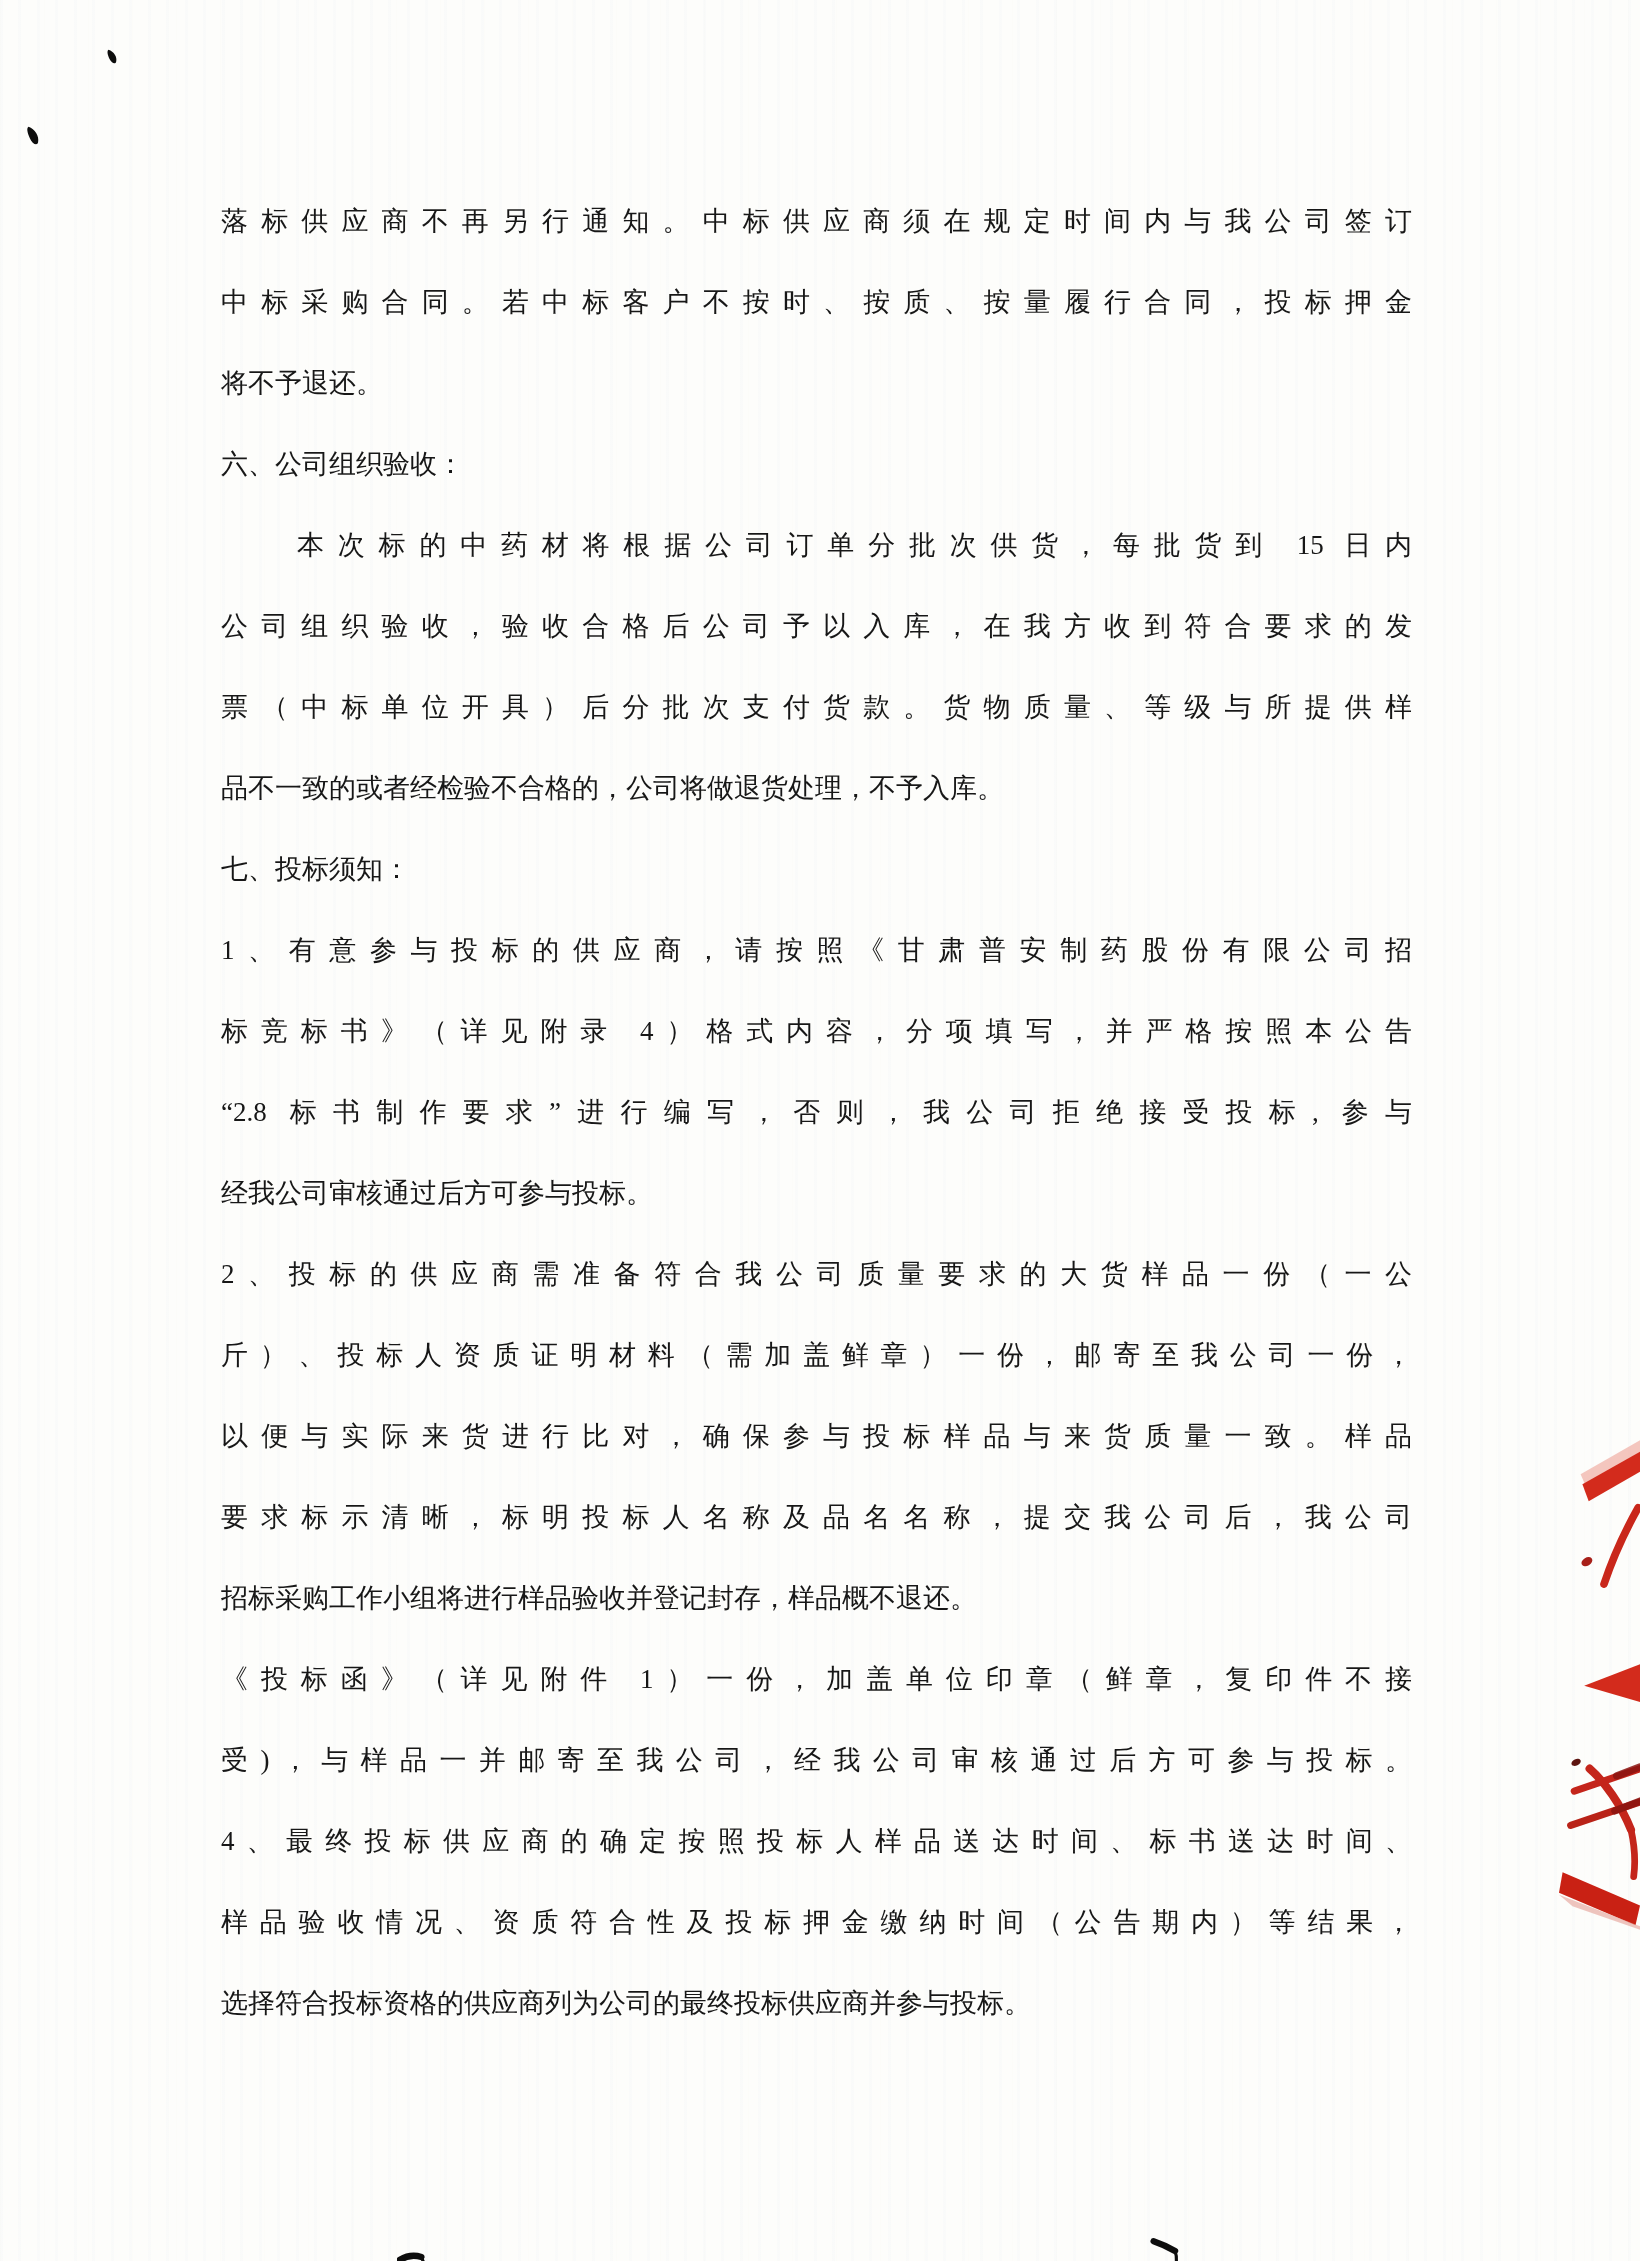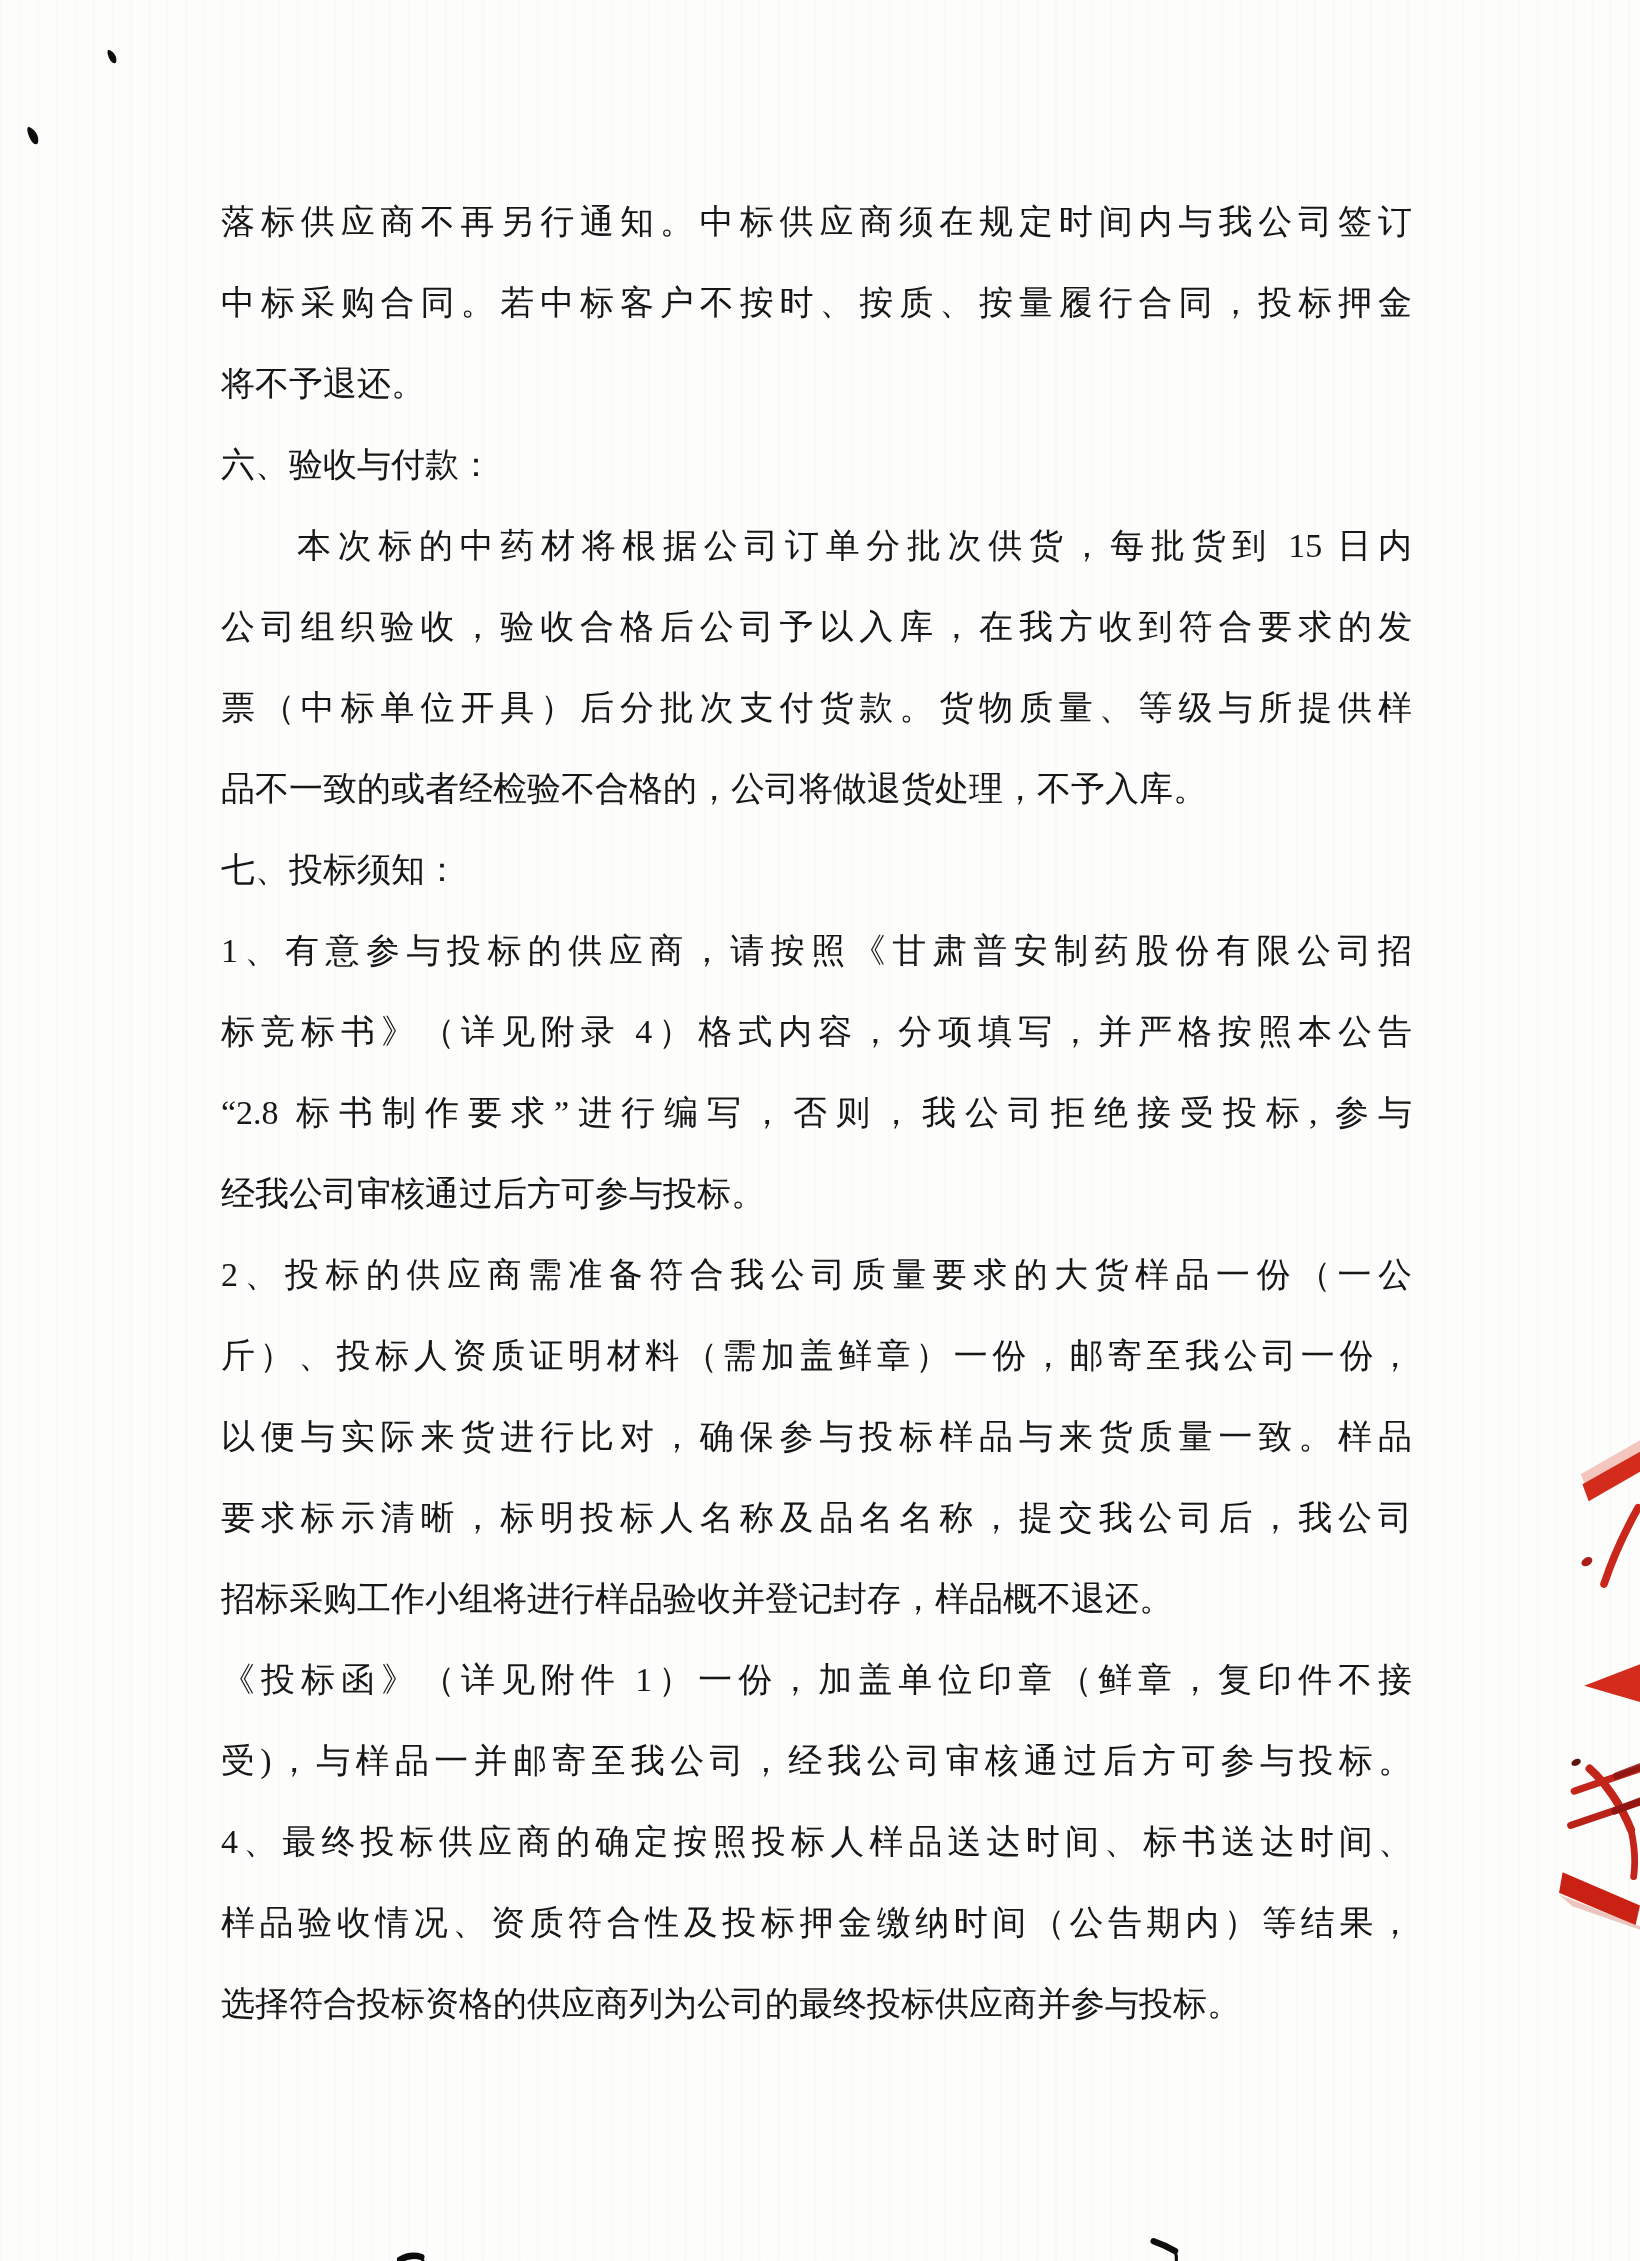--- a/index.html
+++ b/index.html
@@ -23,21 +23,21 @@
       repeating-linear-gradient(90deg,
         rgba(235,230,200,0.04) 0px, rgba(235,230,200,0.04) 1.4px,
         rgba(255,255,255,0) 1.4px, rgba(255,255,255,0) 44px);
   }
   .content{
     position:absolute;left:221px;top:181px;width:1191px;
   }
   .line{
     box-sizing:border-box;
     height:81px;line-height:81px;
-    font-size:34px;color:#171717;font-weight:500;
+    font-size:27px;color:#171717;font-weight:500;
     white-space:nowrap;overflow:visible;
     text-align:left;
   }
   .line.fill{
     white-space:normal;
     text-align:justify;
     text-align-last:justify;
     text-justify:inter-character;
     overflow:hidden;
   }
@@ -51,21 +51,21 @@
 </head>
 <body>
 
 <div class="page">
   <div class="texture"></div>
 
   <div class="content">
       <div class="line fill">落标供应商不再另行通知。中标供应商须在规定时间内与我公司签订</div>
       <div class="line fill">中标采购合同。若中标客户不按时、按质、按量履行合同，投标押金</div>
       <div class="line">将不予退还。</div>
-      <div class="line">六、验收与付款：</div>
+      <div class="line">六、公司组织验收：</div>
       <div class="line fill indent">本次标的中药材将根据公司订单分批次供货，每批货到 15 日内</div>
       <div class="line fill">公司组织验收，验收合格后公司予以入库，在我方收到符合要求的发</div>
       <div class="line fill">票（中标单位开具）后分批次支付货款。货物质量、等级与所提供样</div>
       <div class="line">品不一致的或者经检验不合格的，公司将做退货处理，不予入库。</div>
       <div class="line">七、投标须知：</div>
       <div class="line fill">1、有意参与投标的供应商，请按照《甘肃普安制药股份有限公司招</div>
       <div class="line fill">标竞标书》（详见附录 4）格式内容，分项填写，并严格按照本公告</div>
       <div class="line fill">“2.8 标书制作要求”进行编写，否则，我公司拒绝接受投标, 参与</div>
       <div class="line">经我公司审核通过后方可参与投标。</div>
       <div class="line fill">2、投标的供应商需准备符合我公司质量要求的大货样品一份（一公</div>

